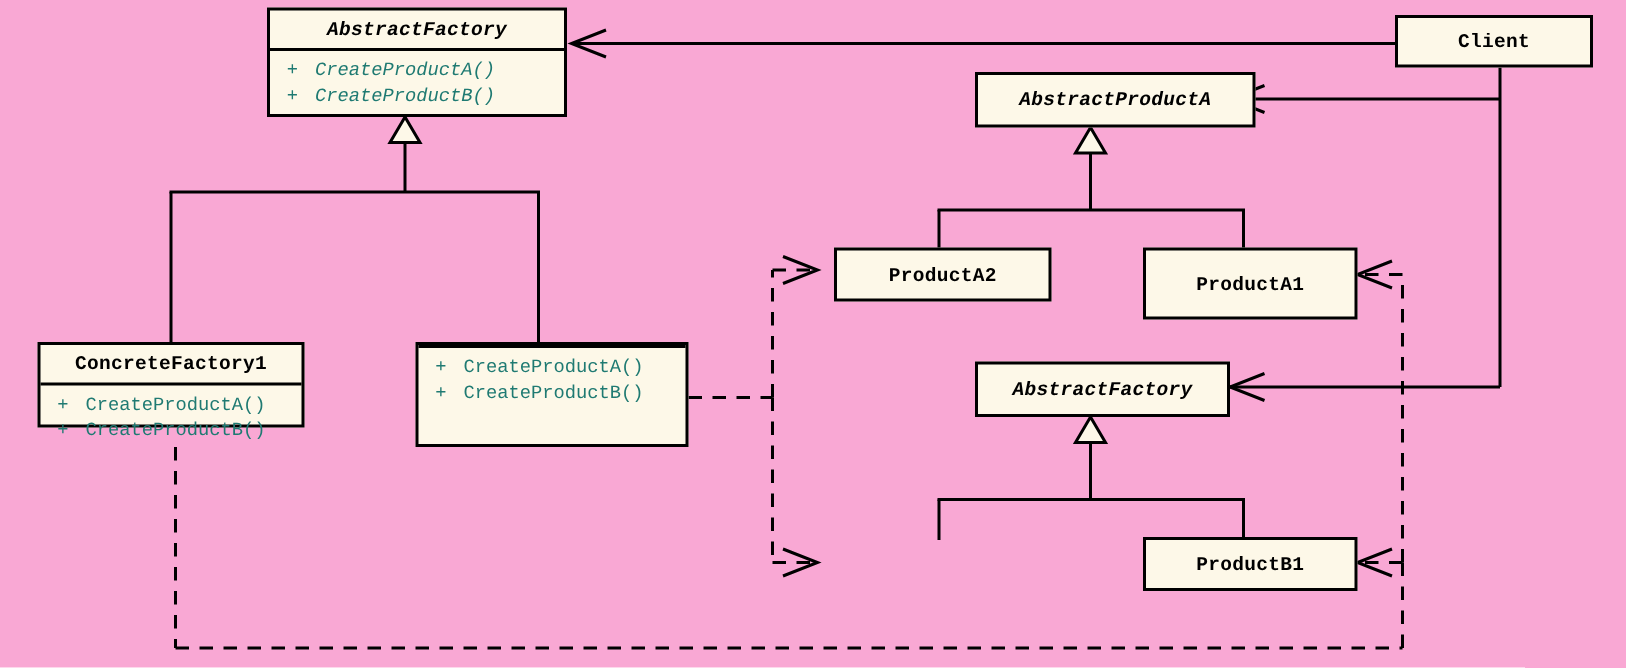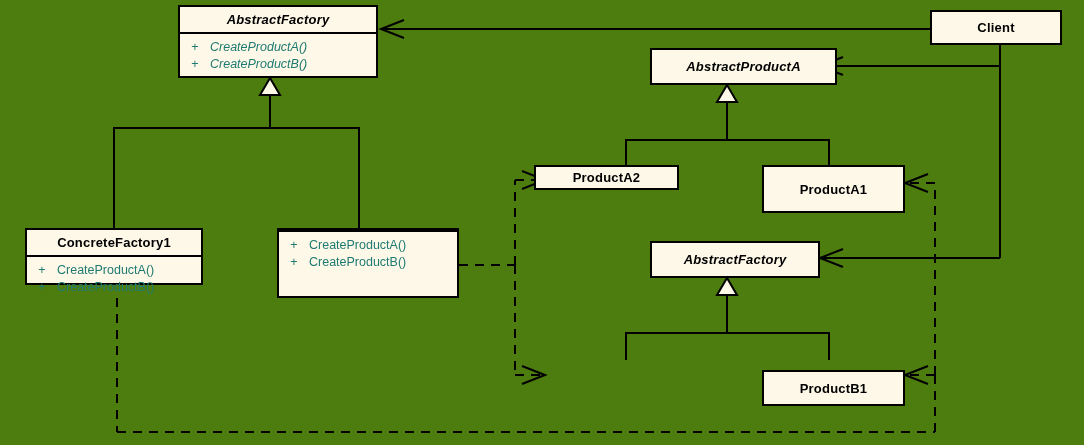--- a/index.html
+++ b/index.html
@@ -5,22 +5,22 @@
 <style>
   html, body {
     margin: 0;
     padding: 0;
     background: #ffffff;
   }
   #canvas {
     position: relative;
     width: 1084px;
     height: 445px;
-    background: #4d7c0f;
-    font-family: Liberation Sans, sans-serif;
+    background: #f9a8d4;
+    font-family: Liberation Mono, monospace;
     overflow: hidden;
   }
   #edges {
     position: absolute;
     left: 0;
     top: 0;
     width: 1084px;
     height: 445px;
   }
   .uml-box {
@@ -208,34 +208,34 @@
       <span class="uml-title abstract">AbstractProductA</span>
     </div>
   </div>
 
   <div class="uml-box" style="left:650px; top:241px; width:170px; height:37px;">
     <div class="single-row">
       <span class="uml-title abstract">AbstractFactory</span>
     </div>
   </div>
 
-  <div class="uml-box" style="left:534px; top:165px; width:145px; height:25px;">
+  <div class="uml-box" style="left:556px; top:165px; width:145px; height:36px;">
     <div class="single-row">
       <span class="uml-title">ProductA2</span>
     </div>
   </div>
 
   <div class="uml-box" style="left:762px; top:165px; width:143px; height:48px;">
     <div class="single-row">
       <span class="uml-title">ProductA1</span>
     </div>
   </div>
 
 
-  <div class="uml-box" style="left:762px; top:358px; width:143px; height:36px;margin-top:12px;">
+  <div class="uml-box" style="left:762px; top:358px; width:143px; height:36px;">
     <div class="single-row">
       <span class="uml-title">ProductB1</span>
     </div>
   </div>
 
   <div class="uml-box" style="left:930px; top:10px; width:132px; height:35px;">
     <div class="single-row">
       <span class="uml-title">Client</span>
     </div>
   </div>

